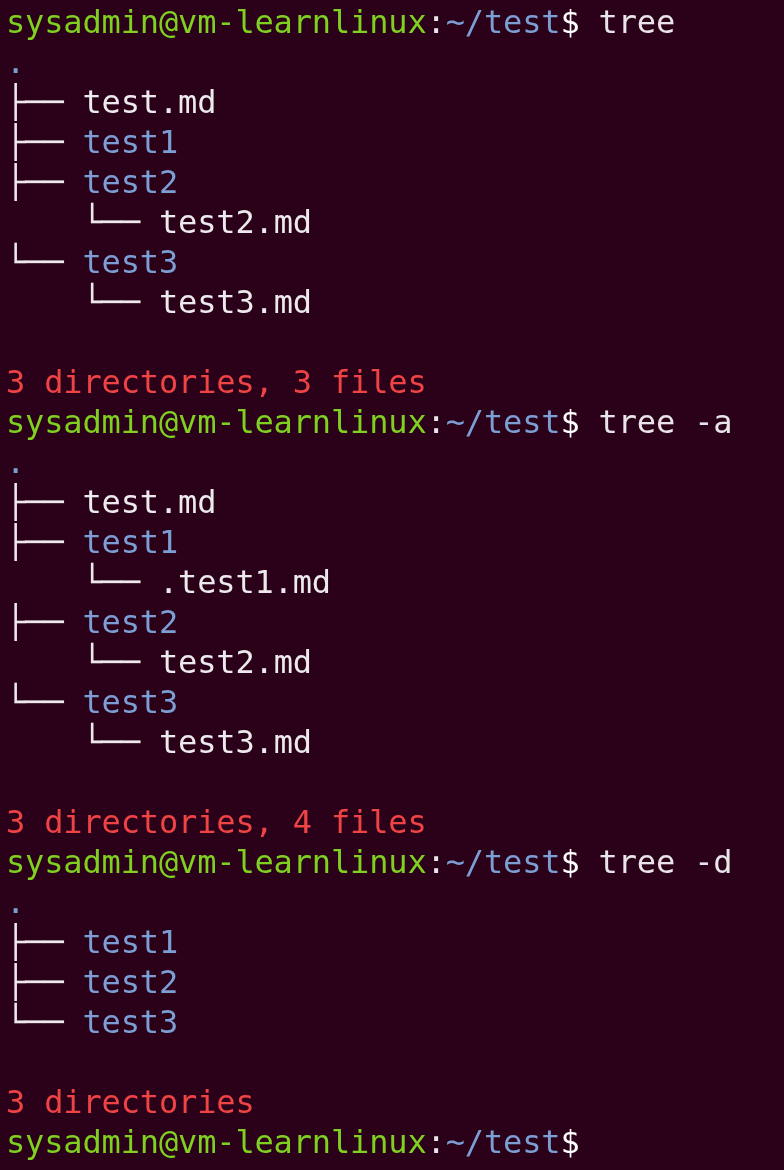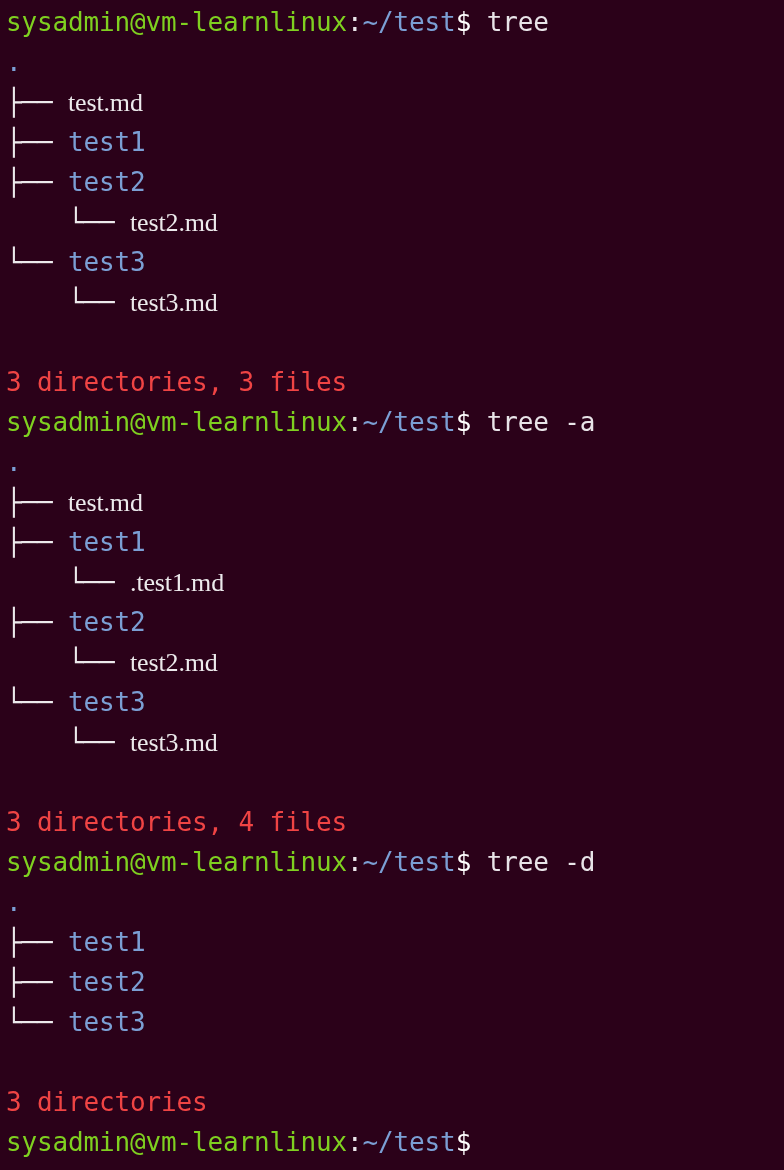--- a/index.html
+++ b/index.html
@@ -12,38 +12,38 @@
     height: 1170px;
     overflow: hidden;
     font-family: "DejaVu Sans Mono", "Liberation Mono", monospace;
   }
   #terminal {
     width: 784px;
     height: 1170px;
     box-sizing: border-box;
     padding: 2px 0 0 6px;
     background: #2b0119;
-    font-size: 26px;
+    font-size: 32px;
     line-height: 40px;
     letter-spacing: -0.15px;
     color: #e8e4e8;
     white-space: pre;
     -webkit-font-smoothing: antialiased;
   }
   .line {
     height: 40px;
     white-space: pre;
     display: block;
   }
   .user   { color: #7fd020; }
   .colon  { color: #e8e4e8; }
   .path   { color: #7b9fd4; }
   .dollar { color: #ffffff; }
   .cmd    { color: #e8e4e8; }
   .dirblue{ color: #7b9fd4; }
-  .file   { color: #eceaec; font-family: Liberation Serif, serif; }
+  .file   { color: #eceaec; }
   .branch { color: #ece9ec; }
   .summary{ color: #ef4444; }
 </style>
 </head>
 <body>
 
 <div id="terminal"><div class="line"><span class="user">sysadmin@vm-learnlinux</span><span class="colon">:</span><span class="path">~/test</span><span class="dollar">$</span><span class="cmd"> tree</span></div><div class="line"><span class="dirblue">.</span></div><div class="line"><span class="branch">├── </span><span class="file">test.md</span></div><div class="line"><span class="branch">├── </span><span class="dirblue">test1</span></div><div class="line"><span class="branch">├── </span><span class="dirblue">test2</span></div><div class="line"><span class="branch">    </span><span class="branch">└── </span><span class="file">test2.md</span></div><div class="line"><span class="branch">└── </span><span class="dirblue">test3</span></div><div class="line"><span class="branch">    </span><span class="branch">└── </span><span class="file">test3.md</span></div><div class="line">&nbsp;</div><div class="line"><span class="summary">3 directories, 3 files</span></div><div class="line"><span class="user">sysadmin@vm-learnlinux</span><span class="colon">:</span><span class="path">~/test</span><span class="dollar">$</span><span class="cmd"> tree -a</span></div><div class="line"><span class="dirblue">.</span></div><div class="line"><span class="branch">├── </span><span class="file">test.md</span></div><div class="line"><span class="branch">├── </span><span class="dirblue">test1</span></div><div class="line"><span class="branch">    </span><span class="branch">└── </span><span class="file">.test1.md</span></div><div class="line"><span class="branch">├── </span><span class="dirblue">test2</span></div><div class="line"><span class="branch">    </span><span class="branch">└── </span><span class="file">test2.md</span></div><div class="line"><span class="branch">└── </span><span class="dirblue">test3</span></div><div class="line"><span class="branch">    </span><span class="branch">└── </span><span class="file">test3.md</span></div><div class="line">&nbsp;</div><div class="line"><span class="summary">3 directories, 4 files</span></div><div class="line"><span class="user">sysadmin@vm-learnlinux</span><span class="colon">:</span><span class="path">~/test</span><span class="dollar">$</span><span class="cmd"> tree -d</span></div><div class="line"><span class="dirblue">.</span></div><div class="line"><span class="branch">├── </span><span class="dirblue">test1</span></div><div class="line"><span class="branch">├── </span><span class="dirblue">test2</span></div><div class="line"><span class="branch">└── </span><span class="dirblue">test3</span></div><div class="line">&nbsp;</div><div class="line"><span class="summary">3 directories</span></div><div class="line"><span class="user">sysadmin@vm-learnlinux</span><span class="colon">:</span><span class="path">~/test</span><span class="dollar">$</span></div></div>
 
 </body></html>

